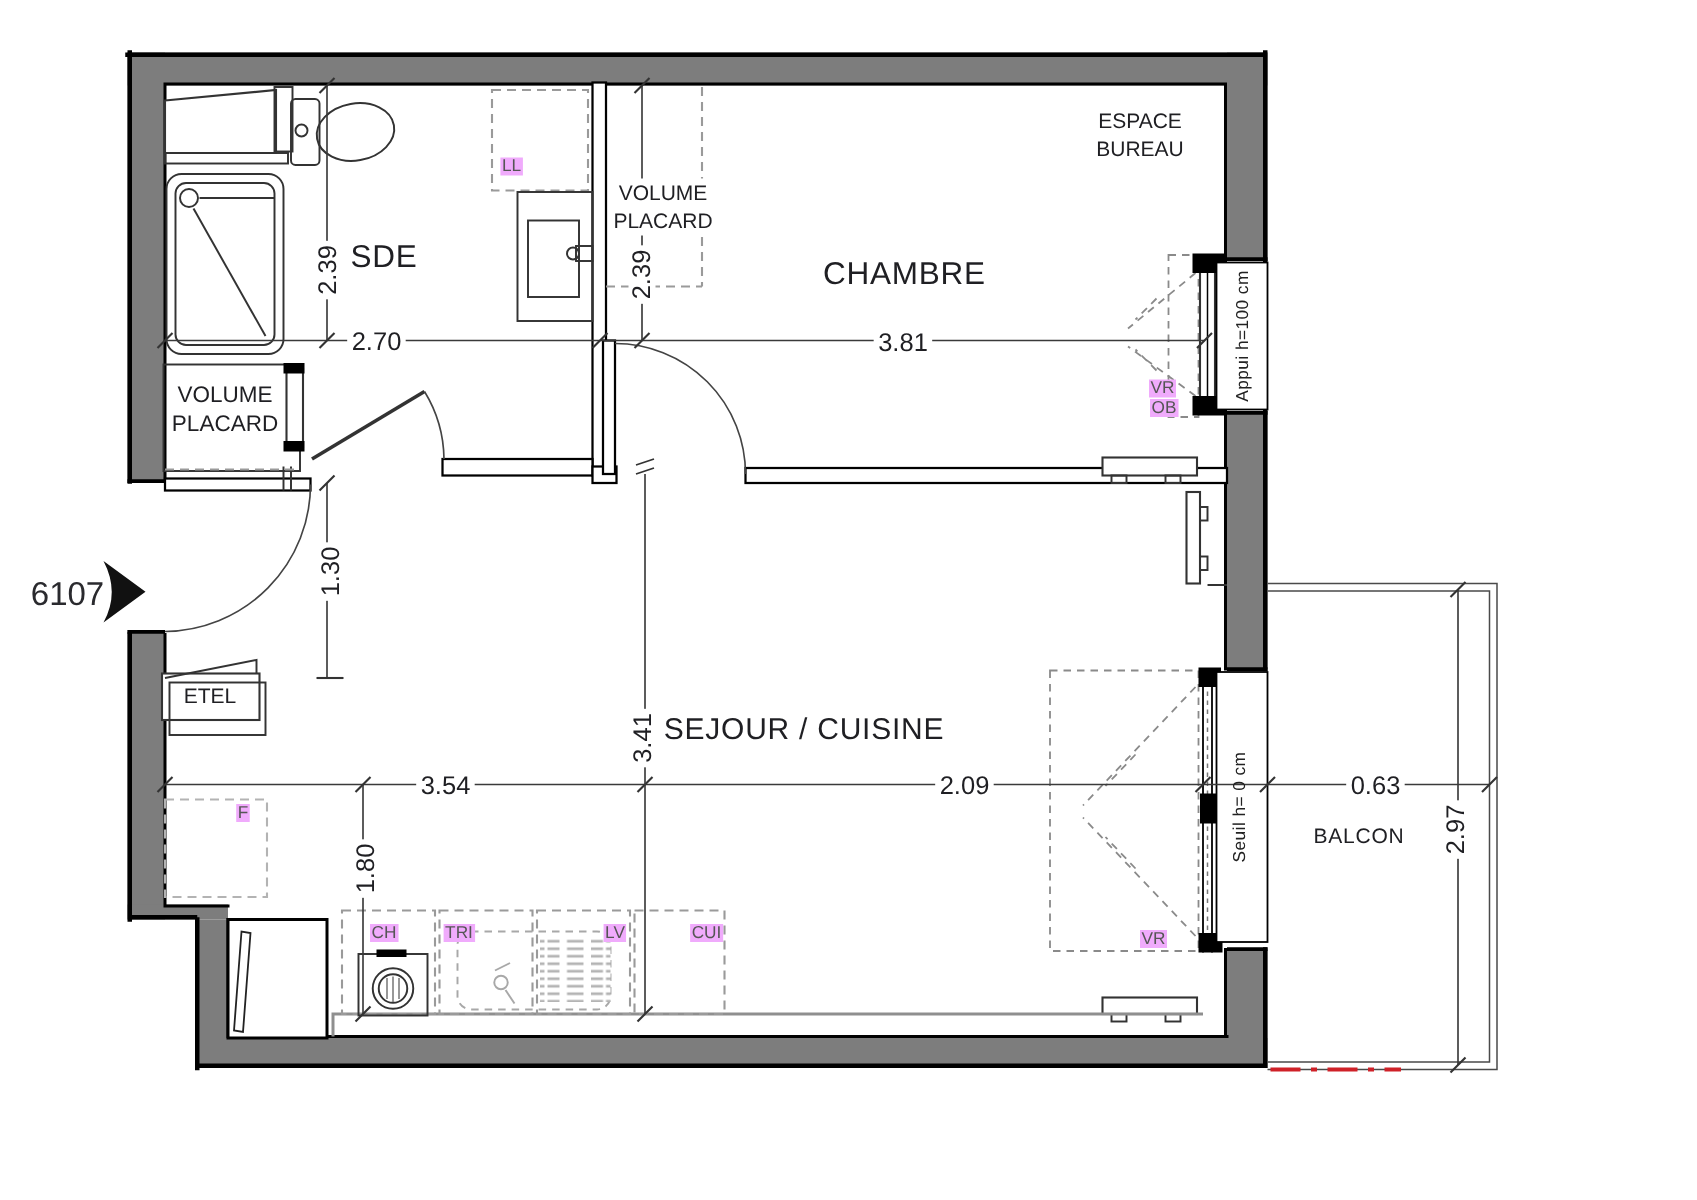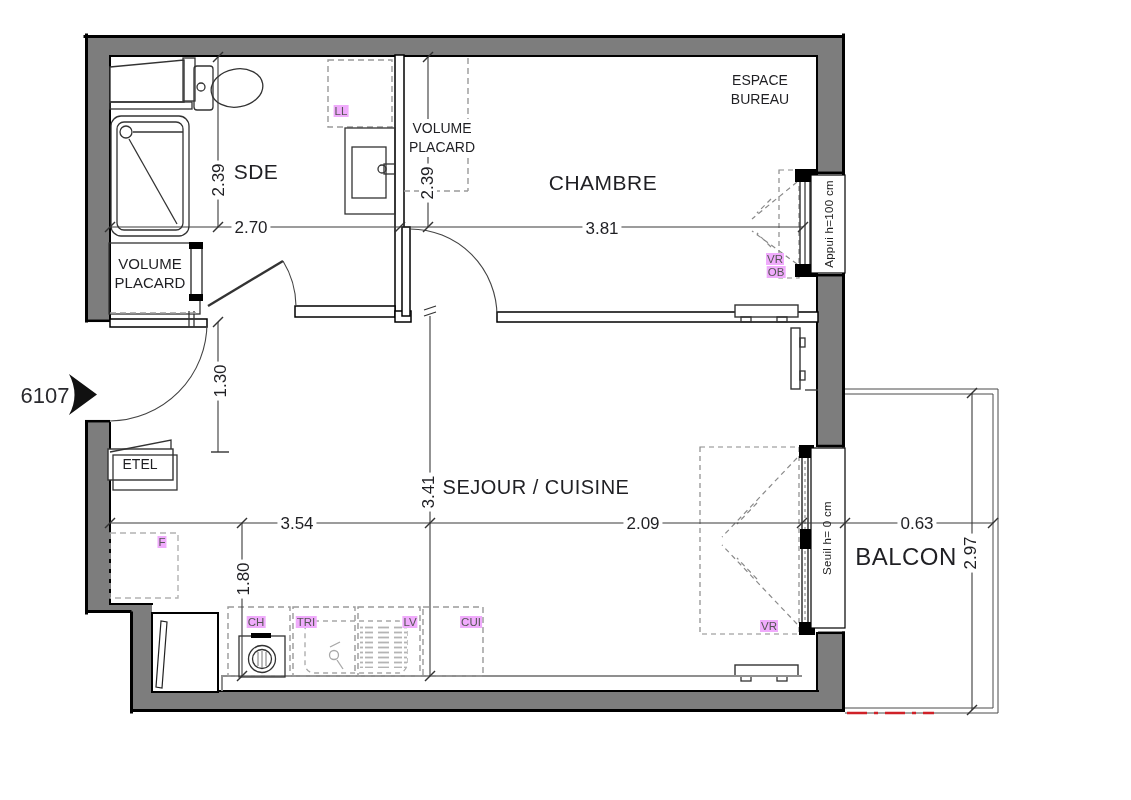--- a/index.html
+++ b/index.html
@@ -254,21 +254,21 @@
   </g>
 
   <path d="M69,374 Q80,395 69,415 L97,394.5 Z" fill="#111"></path>
 </svg>
 
 <div class="t unit" style="left:45px;top:396px;">6107</div>
 
 <div class="t room" style="left:256px;top:172px;">SDE</div>
 <div class="t room" style="left:603px;top:183px;">CHAMBRE</div>
 <div class="t room" style="left:536px;top:487px;font-size:20px;">SEJOUR / CUISINE</div>
-<div class="t room" style="left:906px;top:557px;font-size:24px;">BALCON</div>
+<div class="t room" style="left:906px;top:557px;font-size:14px;">BALCON</div>
 
 <div class="t mid" style="left:760px;top:90px;">
   <div>ESPACE</div>
   <div>BUREAU</div>
 </div>
 <div class="t mid" style="left:442px;top:138px;background:#fff;">
   <div>VOLUME</div>
   <div>PLACARD</div>
 </div>
 <div class="t mid" style="left:150px;top:273px;font-size:15px;">

